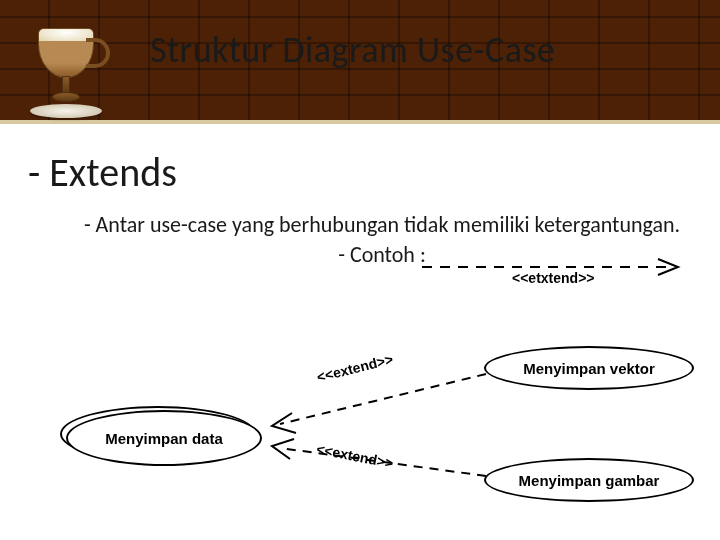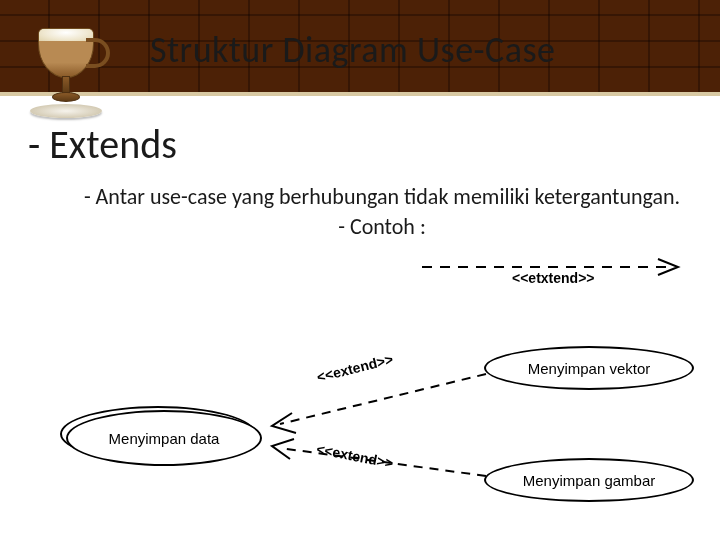--- a/index.html
+++ b/index.html
@@ -6,21 +6,21 @@
   body {
     width: 720px;
     height: 540px;
     background: #ffffff;
     font-family: Calibri, "Segoe UI", sans-serif;
     overflow: hidden;
     position: relative;
   }
   .header {
     width: 100%;
-    height: 96px;
+    height: 124px;
     background:
       linear-gradient(rgba(120,70,20,0.35), rgba(120,70,20,0.35)),
       repeating-linear-gradient(90deg,
         #9a6a2f 0px, #9a6a2f 48px, #6d4820 48px, #6d4820 50px),
       repeating-linear-gradient(0deg,
         #9a6a2f 0px, #9a6a2f 24px, #6d4820 24px, #6d4820 26px);
     background-blend-mode: multiply;
     border-bottom: 4px solid #d8c9a3;
     position: relative;
     display: flex;
@@ -157,21 +157,21 @@
     height: 190px;
   }
   .usecase {
     position: absolute;
     border: 2px solid #000;
     border-radius: 50%;
     display: flex;
     align-items: center;
     justify-content: center;
     font-family: Arial, sans-serif;
-    font-weight: 400;
+    font-weight: 700;
     font-size: 15px;
     background: #fff;
     text-align: center;
     padding: 0 6px;
   }
   .uc-main   { left: 66px;  top: 70px;  width: 196px; height: 56px; }
   .uc-shadow { left: 60px;  top: 66px;  width: 196px; height: 56px; border-color:#000; z-index:-1; background:transparent;}
   .uc-vector { left: 484px; top: 6px;   width: 210px; height: 44px; }
   .uc-image  { left: 484px; top: 118px; width: 210px; height: 44px; }
 

